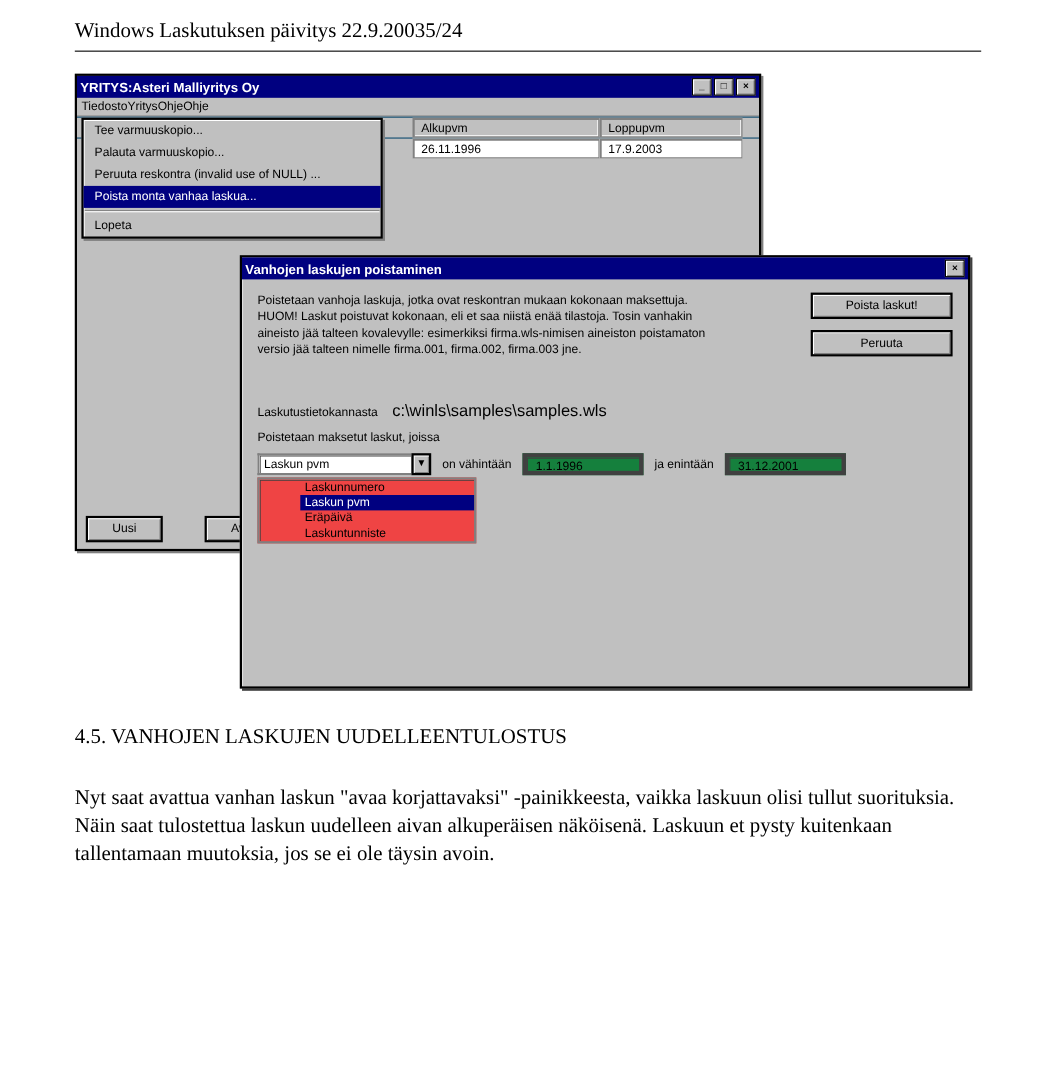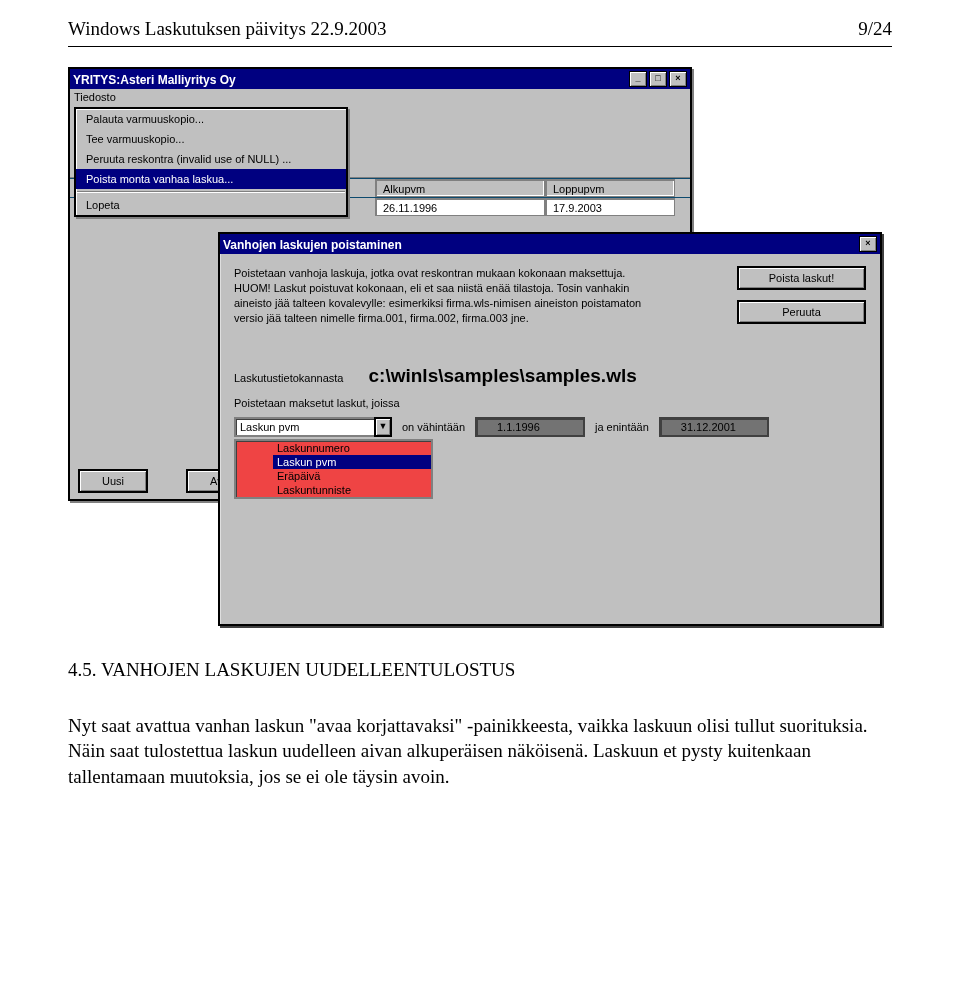--- a/index.html
+++ b/index.html
@@ -4,21 +4,21 @@
 <style>
   body {
     margin: 0;
     padding: 0;
     background: #fff;
     font-family: "Times New Roman", serif;
     width: 960px;
   }
   .page-header {
     display: flex;
-    justify-content: space-between;
+    justify-content: flex-start;
     padding: 18px 68px 4px 68px;
     font-size: 19px;
   }
   .header-rule {
     border: none;
     border-top: 1.5px solid #000;
     margin: 2px 68px 20px 68px;
   }
   .screenshot-area {
     margin: 0 0 0 68px;
@@ -59,24 +59,22 @@
     border: 1px solid #000;
     box-shadow: inset 1px 1px 0 #fff, inset -1px -1px 0 #808080;
     font-size: 9px;
     line-height: 12px;
     text-align: center;
     color:#000;
   }
   .menubar {
     display: flex;
     padding: 2px 4px;
-    gap: 12px;
     background:#c0c0c0;
     border-bottom:1px solid #808080;
-    flex-direction:column;
   }
   .menubar span { text-decoration: underline; text-decoration-color: transparent; }
 
   .table-area {
     position: relative;
     height: 100px;
     background:#c0c0c0;
   }
   .table-row {
     display:flex;
@@ -155,21 +153,21 @@
   .right-buttons {
     position:absolute;
     top:12px; right:14px;
     display:flex;
     flex-direction:column;
     gap:10px;
   }
   .right-buttons .btn95 { width:129px; padding:4px 0; }
 
   .db-line { margin-top:40px; }
-  .db-path { font-family: Arial, sans-serif; font-size:19px; margin-left:22px;font-weight:bold; }
+  .db-path { font-family: Arial, sans-serif; font-size:15px; margin-left:10px; }
 
   .crit-line { margin-top:10px; }
 
   .criteria-row {
     margin-top:8px;
     display:flex;
     align-items:center;
     gap:10px;
   }
   .combo {
@@ -188,25 +186,25 @@
     width:18px;height:20px;
     background:#c0c0c0;
     border:2px solid #000;
     box-shadow:inset 1px 1px 0 #fff, inset -1px -1px 0 #808080;
     box-sizing:border-box;
     text-align:center;
     font-size:9px;
     line-height:14px;
   }
   .textfield {
-    background:#737373;
-    border:2px solid #404040;
+    background:#15803d;
+    border:4px solid #404040;
     box-shadow:inset 1px 1px 0 #404040;
     width:110px;height:20px;
-    padding:2px 20px;
+    padding:2px 8px;
     box-sizing:border-box;
   }
 
   .listbox {
     margin-top:2px;
     width:158px;
     background:#ef4444;
     border:2px solid #808080;
     box-shadow:inset 1px 1px 0 #404040;
     padding-left:37px;
@@ -224,21 +222,21 @@
     font-size:19px;
     font-weight:normal;
     margin:0 0 30px 0;
   }
 </style>
 </head>
 <body>
 
 <div class="page-header">
   <span>Windows Laskutuksen päivitys 22.9.2003</span>
-  <span>9/24</span>
+  <span>5/24</span>
 </div>
 <hr class="header-rule">
 
 <div class="screenshot-area">
 
   <div class="main-window" style="height:430px;">
     <div class="titlebar">
       <span>YRITYS:Asteri Malliyritys Oy</span>
       <div class="wincontrols">
         <div class="winbtn">_</div>
@@ -258,22 +256,22 @@
         <div class="th th1">Alkupvm</div>
         <div class="th th2">Loppupvm</div>
       </div>
       <div class="table-row">
         <div class="td th1" style="background:#fff">26.11.1996</div>
         <div class="td th2" style="background:#fff">17.9.2003</div>
       </div>
     </div>
 
     <div class="dropdown-menu">
+      <div class="mitem">Tee varmuuskopio...</div>
       <div class="mitem">Palauta varmuuskopio...</div>
-      <div class="mitem">Tee varmuuskopio...</div>
       <div class="mitem">Peruuta reskontra (invalid use of NULL) ...</div>
       <div class="mitem selected">Poista monta vanhaa laskua...</div>
       <div class="sep"></div>
       <div class="mitem">Lopeta</div>
     </div>
 
     <div class="bottom-buttons">
       <button class="btn95">Uusi</button>
       <button class="btn95">Avaa</button>
     </div>

